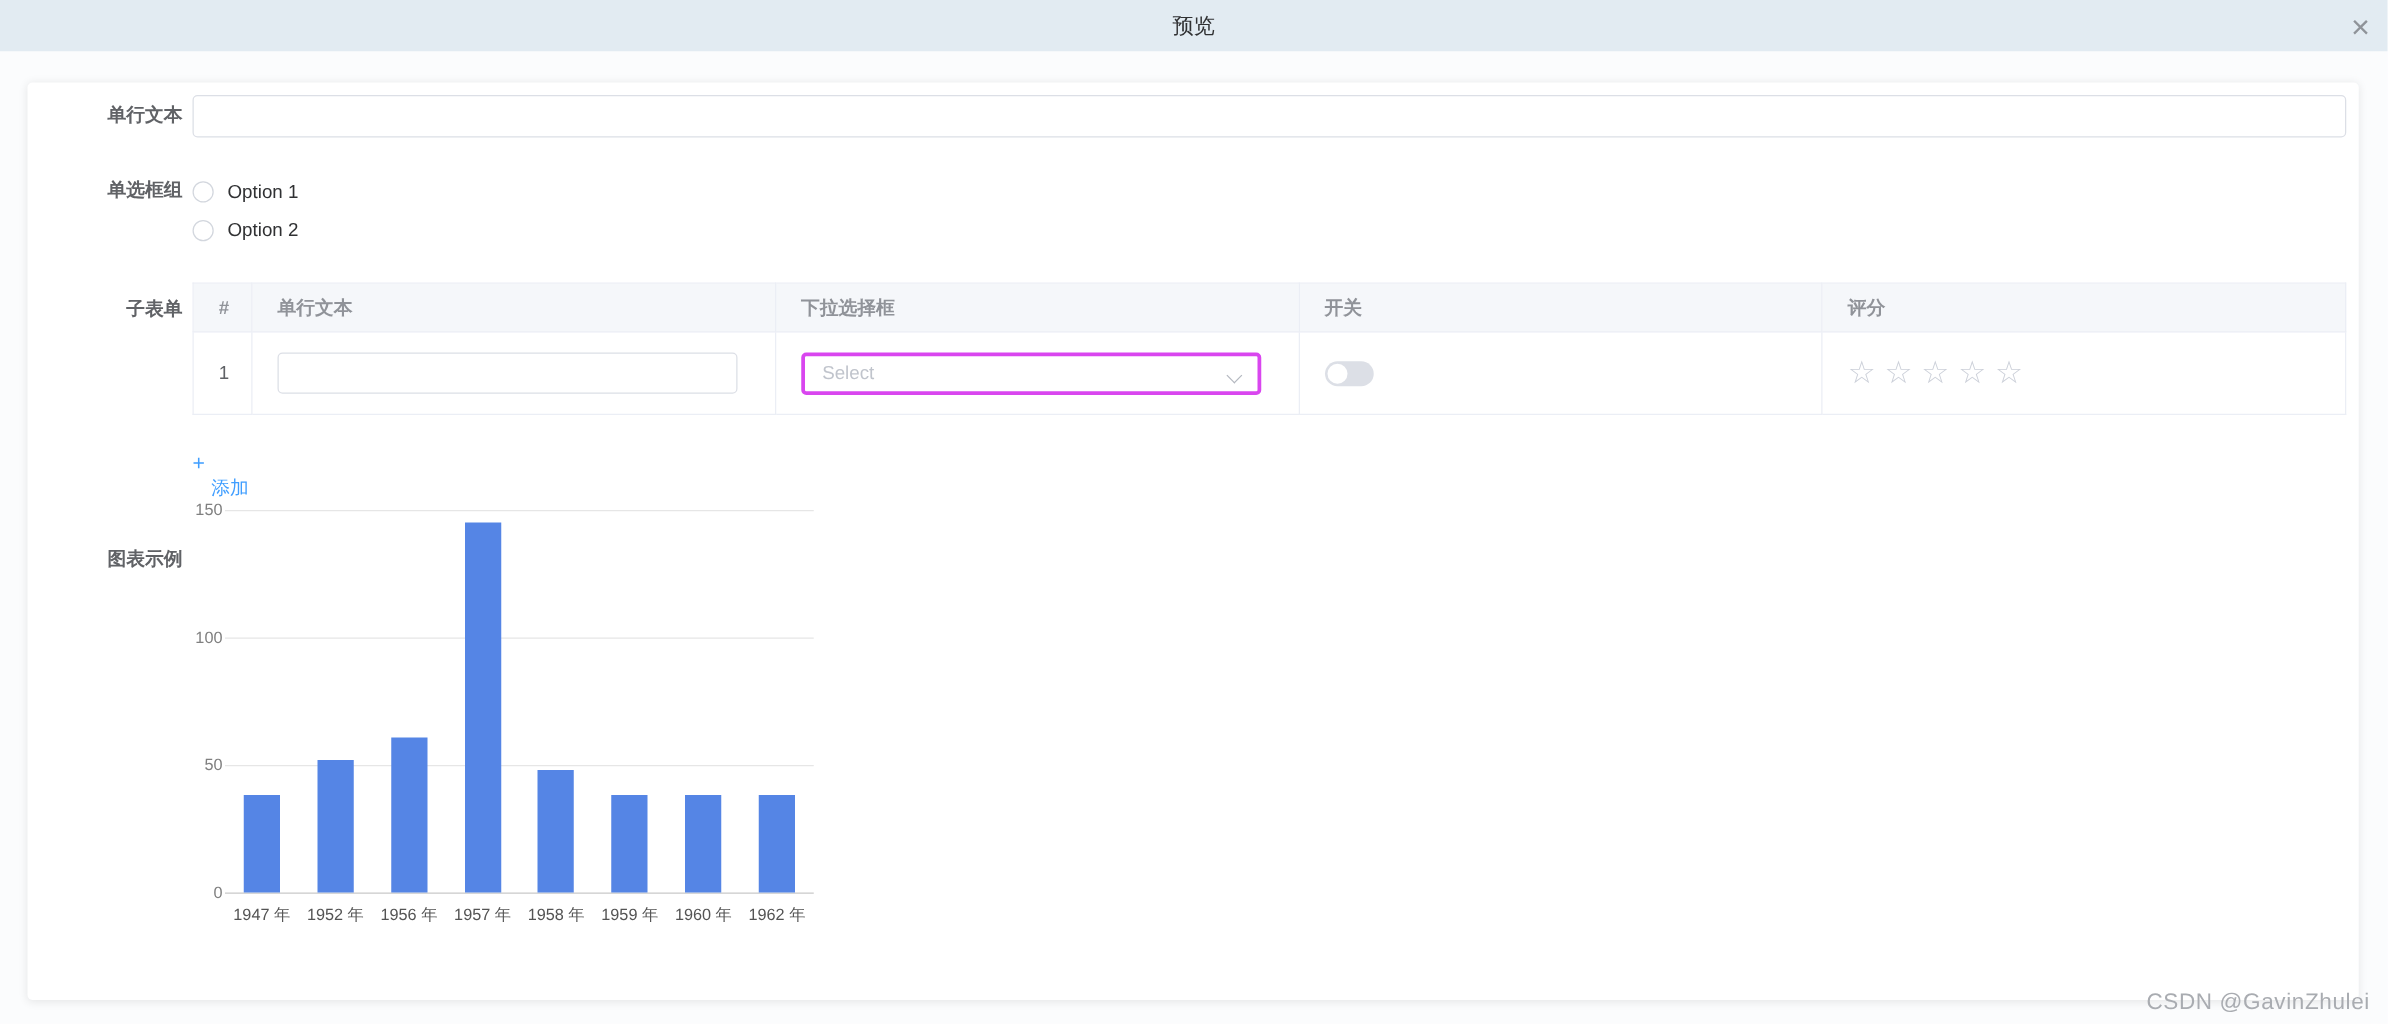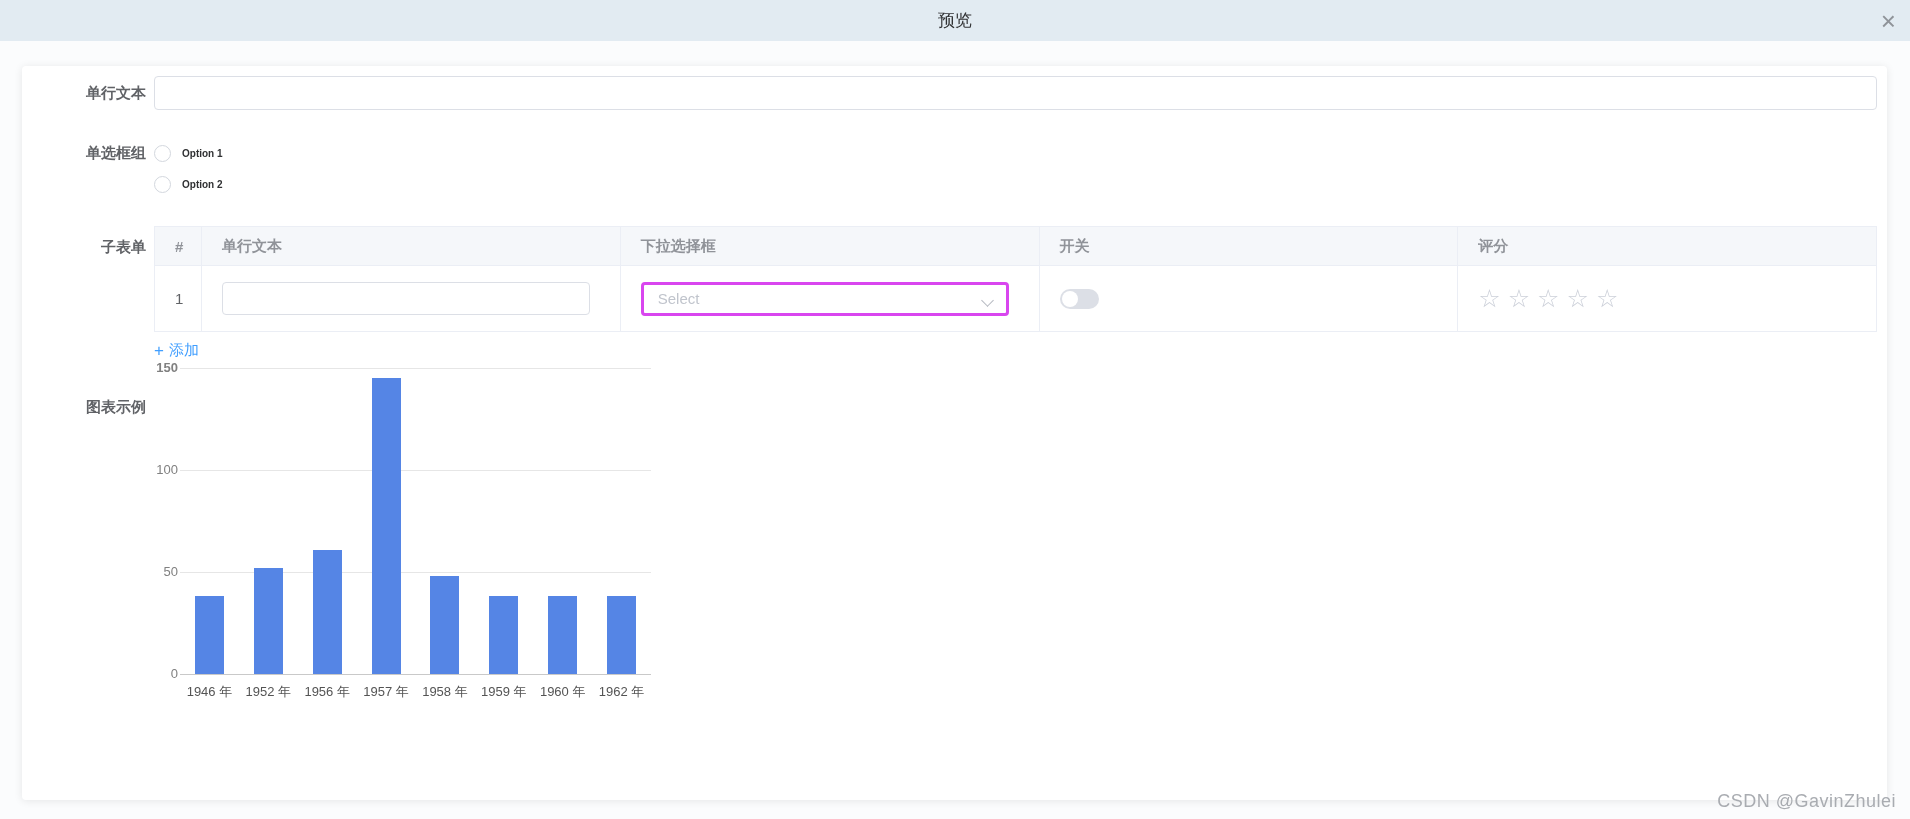--- a/index.html
+++ b/index.html
@@ -28,21 +28,21 @@
   .fi-text .form-label { line-height:34px; }
   .el-input { width:100%; height:34px; border:1px solid #dcdfe6; border-radius:4px;
     padding:0 12px; font-size:15px; color:#606266; outline:none; background:#fff; }
 
   
   .fi-radio { margin-bottom:24px; }
   .fi-radio .form-label { line-height:26px; }
   .radio-row { display:flex; align-items:center; height:26px; margin-bottom:5px; cursor:pointer; }
   .radio-circle { width:17px; height:17px; border:1px solid #d3d7de; border-radius:50%;
     background:#fff; margin-right:11px; flex:0 0 17px; }
-  .radio-label { font-size:10px; color:#303133; font-weight:700; }
+  .radio-label { font-size:15px; color:#303133; font-weight:400; }
 
   
   .fi-custom { margin-bottom:24px; }
   .fi-custom .form-label { padding-top:8px; }
   .custom-strip { background:#e9e9e9; height:51px; display:flex; align-items:center;
     padding-left:13px; }
   .dim-label { font-size:14px; color:#606266; margin-right:7px; }
   .dim-input { width:165px; height:30px; border:1px solid #dcdfe6; border-radius:4px;
     background:#fff; padding:0 10px; font-size:14px; color:#606266; outline:none; }
   .dim-gap { width:31px; }
@@ -68,21 +68,21 @@
     transform:rotate(45deg); }
   .toggle { position:relative; width:39px; height:20px; border-radius:10px;
     background:#dcdfe6; cursor:pointer; }
   .toggle-knob { position:absolute; left:2px; top:2px; width:16px; height:16px;
     border-radius:50%; background:#fff; }
   .stars { display:flex; gap:7px; }
   .star { font-size:25px; line-height:1; color:#ccd0d9; cursor:pointer; }
   .add-line { margin-top:9px; display:inline-flex; align-items:center; gap:5px;
     color:#409eff; cursor:pointer; }
   .add-plus { font-size:17px; line-height:1; font-weight:400; }
-  .add-label { font-size:15px; }
+  .add-label { font-size:15px;margin-top:40px; }
 
   
   .fi-chart { margin-bottom:0; }
   .fi-chart .form-label { padding-top:30px; }
   .chart { position:relative; width:505px; height:332px; margin-top:0; }
   .gridline { position:absolute; height:1px; background:#e6e6e6; }
   .gridline.baseline { background:#c9c9c9; }
   .ytick { position:absolute; font-size:13px; color:#808080; text-align:right; width:24px; }
   .bar { position:absolute; }
   .xtick { position:absolute; font-size:13px; color:#545454; text-align:center; }
@@ -177,29 +177,29 @@
         <span class="add-label">添加</span>
       </div>
     </div>
   </div>
 
   <div class="form-item fi-chart">
     <div class="form-label">图表示例</div>
     <div class="form-content">
       <div class="chart" id="chart">
           <div class="gridline" style="left: 26px; top: 0px; width: 471px;"></div>
-          <div class="ytick" style="left: 0px; top: -8px; font-weight: bold;">150</div>
+          <div class="ytick" style="left: 0px; top: -8px;">150</div>
           <div class="gridline" style="left: 26px; top: 102px; width: 471px;"></div>
           <div class="ytick" style="left: 0px; top: 94px;">100</div>
           <div class="gridline" style="left: 26px; top: 204px; width: 471px;"></div>
           <div class="ytick" style="left: 0px; top: 196px;">50</div>
           <div class="gridline baseline" style="left: 26px; top: 306px; width: 471px;"></div>
           <div class="ytick" style="left: 0px; top: 298px;">0</div>
           <div class="bar" style="left: 40.9375px; top: 228.48px; width: 29px; height: 77.52px; background: rgb(85, 133, 229);"></div>
-          <div class="xtick" style="left: 26px; top: 315px; width: 58.875px;">1946 年</div>
+          <div class="xtick" style="left: 26px; top: 315px; width: 58.875px;">1947 年</div>
           <div class="bar" style="left: 99.8125px; top: 199.92px; width: 29px; height: 106.08px; background: rgb(85, 133, 229);"></div>
           <div class="xtick" style="left: 84.875px; top: 315px; width: 58.875px;">1952 年</div>
           <div class="bar" style="left: 158.688px; top: 181.56px; width: 29px; height: 124.44px; background: rgb(85, 133, 229);"></div>
           <div class="xtick" style="left: 143.75px; top: 315px; width: 58.875px;">1956 年</div>
           <div class="bar" style="left: 217.562px; top: 10.2px; width: 29px; height: 295.8px; background: rgb(85, 133, 229);"></div>
           <div class="xtick" style="left: 202.625px; top: 315px; width: 58.875px;">1957 年</div>
           <div class="bar" style="left: 276.438px; top: 208.08px; width: 29px; height: 97.92px; background: rgb(85, 133, 229);"></div>
           <div class="xtick" style="left: 261.5px; top: 315px; width: 58.875px;">1958 年</div>
           <div class="bar" style="left: 335.312px; top: 228.48px; width: 29px; height: 77.52px; background: rgb(85, 133, 229);"></div>
           <div class="xtick" style="left: 320.375px; top: 315px; width: 58.875px;">1959 年</div>

